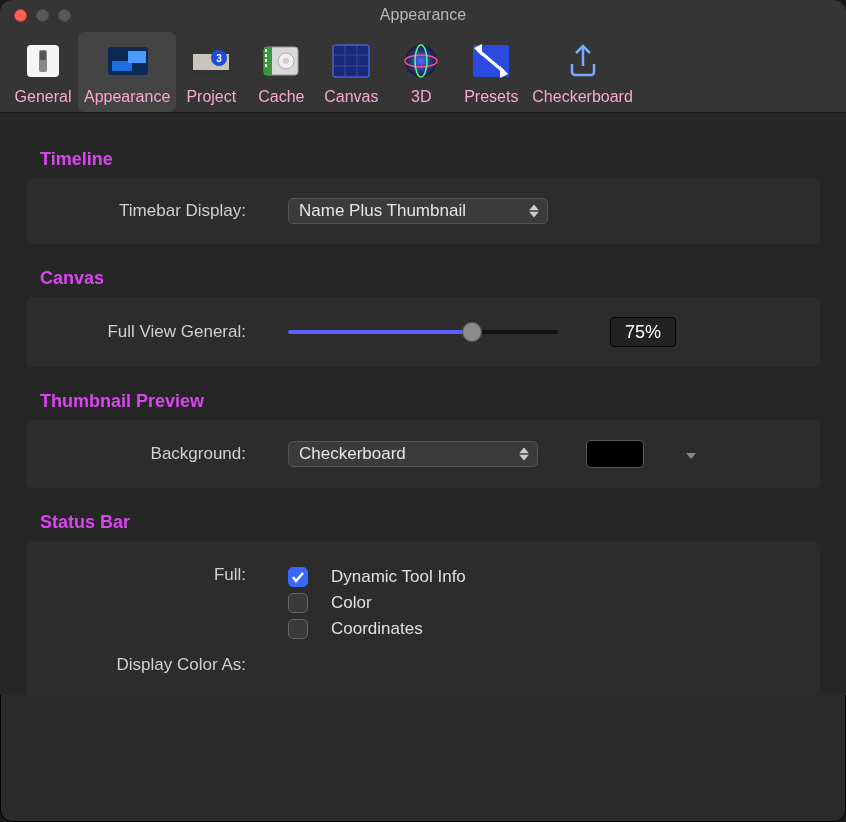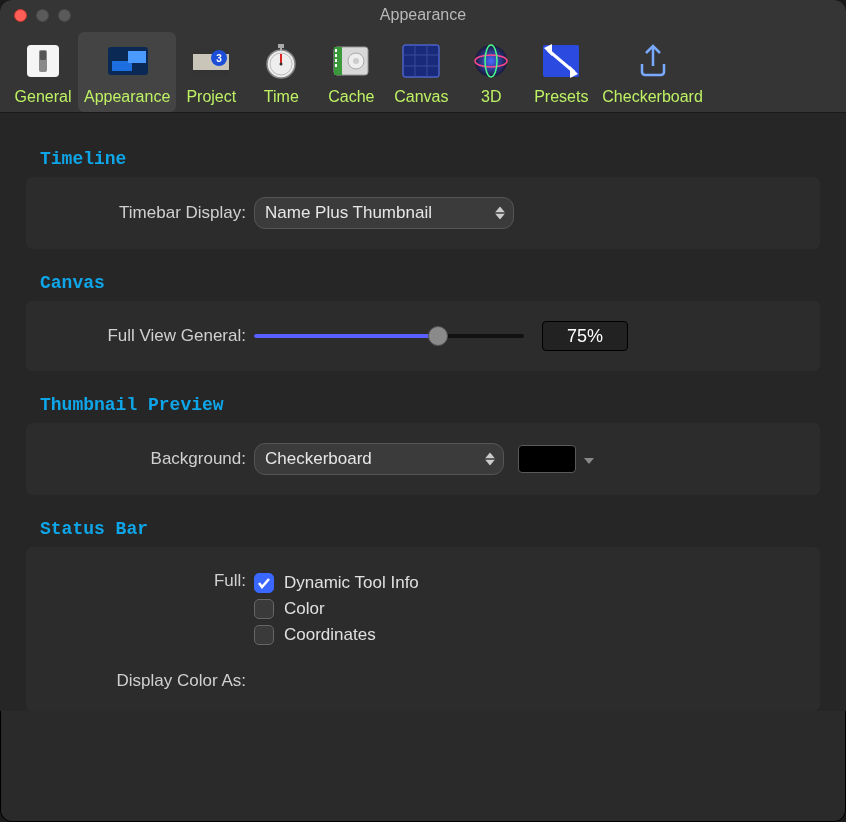--- a/index.html
+++ b/index.html
@@ -66,62 +66,62 @@
   }
   .tool .icon-wrap {
     width: 42px;
     height: 42px;
     display:flex;
     align-items:center;
     justify-content:center;
     margin-bottom:6px;
   }
   .tool .label {
-    color: #bef264;
+    color: #f9a8d4;
     font-size: 16px;
   }
   .content {
     background: #262626;
     padding: 18px 26px 0 26px;
   }
   .section-head {
-    color: #0ea5e9;
+    color: #d946ef;
     font-weight: 600;
     font-size: 18px;
     margin: 24px 0 8px 14px;
-    font-family: Liberation Mono, monospace;
   }
   .section-head:first-child { margin-top: 18px; }
   .panel {
     background: #2c2c2c;
     border-radius: 6px;
     padding: 16px 18px;
   }
   .row {
     display: flex;
     align-items: center;
     margin: 4px 0;
+    gap: 34px;
   }
   .row-label {
     width: 210px;
     text-align: right;
     color: #d0d0d0;
     font-size: 17px;
     padding-right: 8px;
   }
   .select {
     background: #3b3b3b;
     border: 1px solid #555;
-    border-radius: 11px;
+    border-radius: 5px;
     color: #e6e6e6;
     font-size: 17px;
     padding: 4px 24px 4px 10px;
     position: relative;
     min-width: 260px;
-    height: 32px;
+    height: 26px;
     display:flex;
     align-items:center;
     cursor: pointer;
   }
   .select.small { min-width: 250px; }
   .select .chev {
     position: absolute;
     right: 6px;
     top: 50%;
     transform: translateY(-50%);
@@ -159,21 +159,21 @@
     transform: translateX(-50%);
     cursor: pointer;
   }
   .value-box {
     background: #222;
     border: 1px solid #000;
     border-radius: 4px;
     color: #fff;
     font-size: 18px;
     text-align: center;
-    width: 86px;
+    width: 66px;
     height: 30px;
     display:flex;
     align-items:center;
     justify-content:center;
   }
   .color-well {
     width: 58px;
     height: 28px;
     background: #000;
     border: 1px solid #5a5a5a;
@@ -203,21 +203,21 @@
     justify-content:center;
     cursor:pointer;
     flex-shrink:0;
   }
   .check.checked {
     background: #3a68ff;
     border-color: #3a68ff;
   }
   .check.checked svg { display:block; }
   .check svg { display:none; }
-  .check-label { color:#e0e0e0; font-size:17px; }
+  .check-label { color:#e0e0e0; font-size:17px;margin-left:13px; }
 </style>
 </head>
 <body>
 
 <div class="window">
   <div class="titlebar">
     <div class="traffic-lights">
       <div class="tl close"></div>
       <div class="tl min"></div>
       <div class="tl max"></div>
@@ -255,33 +255,20 @@
             <rect x="2" y="6" width="36" height="26" rx="2" fill="#c9c5b8"></rect>
             <rect x="2" y="6" width="36" height="5" fill="#333"></rect>
             <rect x="2" y="27" width="36" height="5" fill="#333"></rect>
             <circle cx="28" cy="15" r="8" fill="#1d4ed8"></circle>
             <text x="28" y="19" text-anchor="middle" font-size="10" fill="#fff" font-weight="bold">3</text>
           </svg>
       </div>
       <span class="label">Project</span>
     </div>
 
-    <div class="tool">
-      <div class="icon-wrap">
-        <svg width="34" height="38">
-            <circle cx="17" cy="22" r="14" fill="#eee" stroke="#888" stroke-width="1.5"></circle>
-            <circle cx="17" cy="22" r="11" fill="none" stroke="#bbb" stroke-width="1"></circle>
-            <rect x="14" y="2" width="6" height="4" fill="#aaa"></rect>
-            <rect x="16" y="5" width="2" height="4" fill="#aaa"></rect>
-            <line x1="17" y1="22" x2="17" y2="12" stroke="#d22" stroke-width="2"></line>
-            <circle cx="17" cy="22" r="1.5" fill="#333"></circle>
-          </svg>
-      </div>
-      <span class="label">Time</span>
-    </div>
 
     <div class="tool">
       <div class="icon-wrap">
         <svg width="42" height="36">
             <rect x="4" y="4" width="34" height="28" rx="3" fill="#d8d8d8" stroke="#999"></rect>
             <rect x="4" y="4" width="8" height="28" fill="#3a9a3a"></rect>
             <rect x="5" y="6" width="2" height="3" fill="#fff"></rect>
             <rect x="5" y="11" width="2" height="3" fill="#fff"></rect>
             <rect x="5" y="16" width="2" height="3" fill="#fff"></rect>
             <rect x="5" y="21" width="2" height="3" fill="#fff"></rect>
@@ -423,19 +410,19 @@
             <span class="check-label">Color</span>
           </div>
           <div class="check-row">
             <div class="check" id="chk2">
               
             </div>
             <span class="check-label">Coordinates</span>
           </div>
         </div>
       </div>
-      <div class="row" style="margin-top:20px;">
+      <div class="row" style="margin-top:10px;">
         <div class="row-label">Display Color As:</div>
       </div>
     </div>
 
   </div>
 </div>
 
 </body></html>

